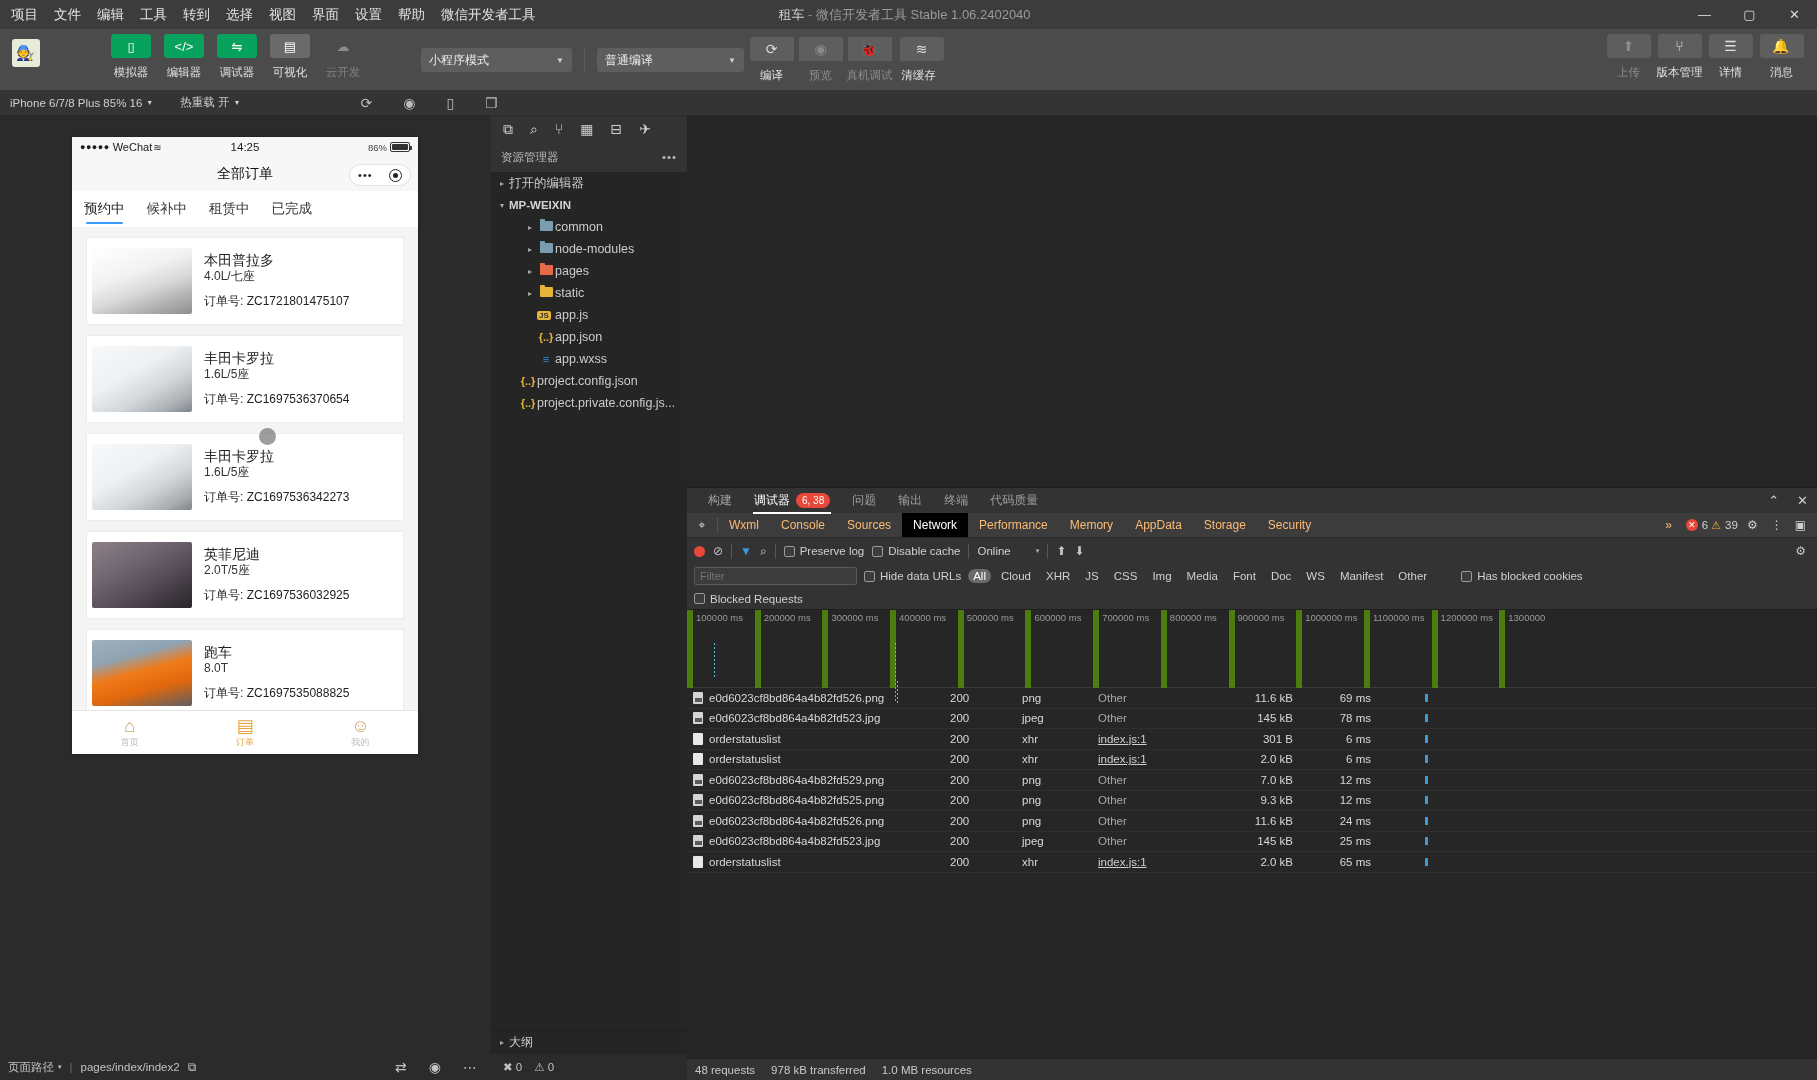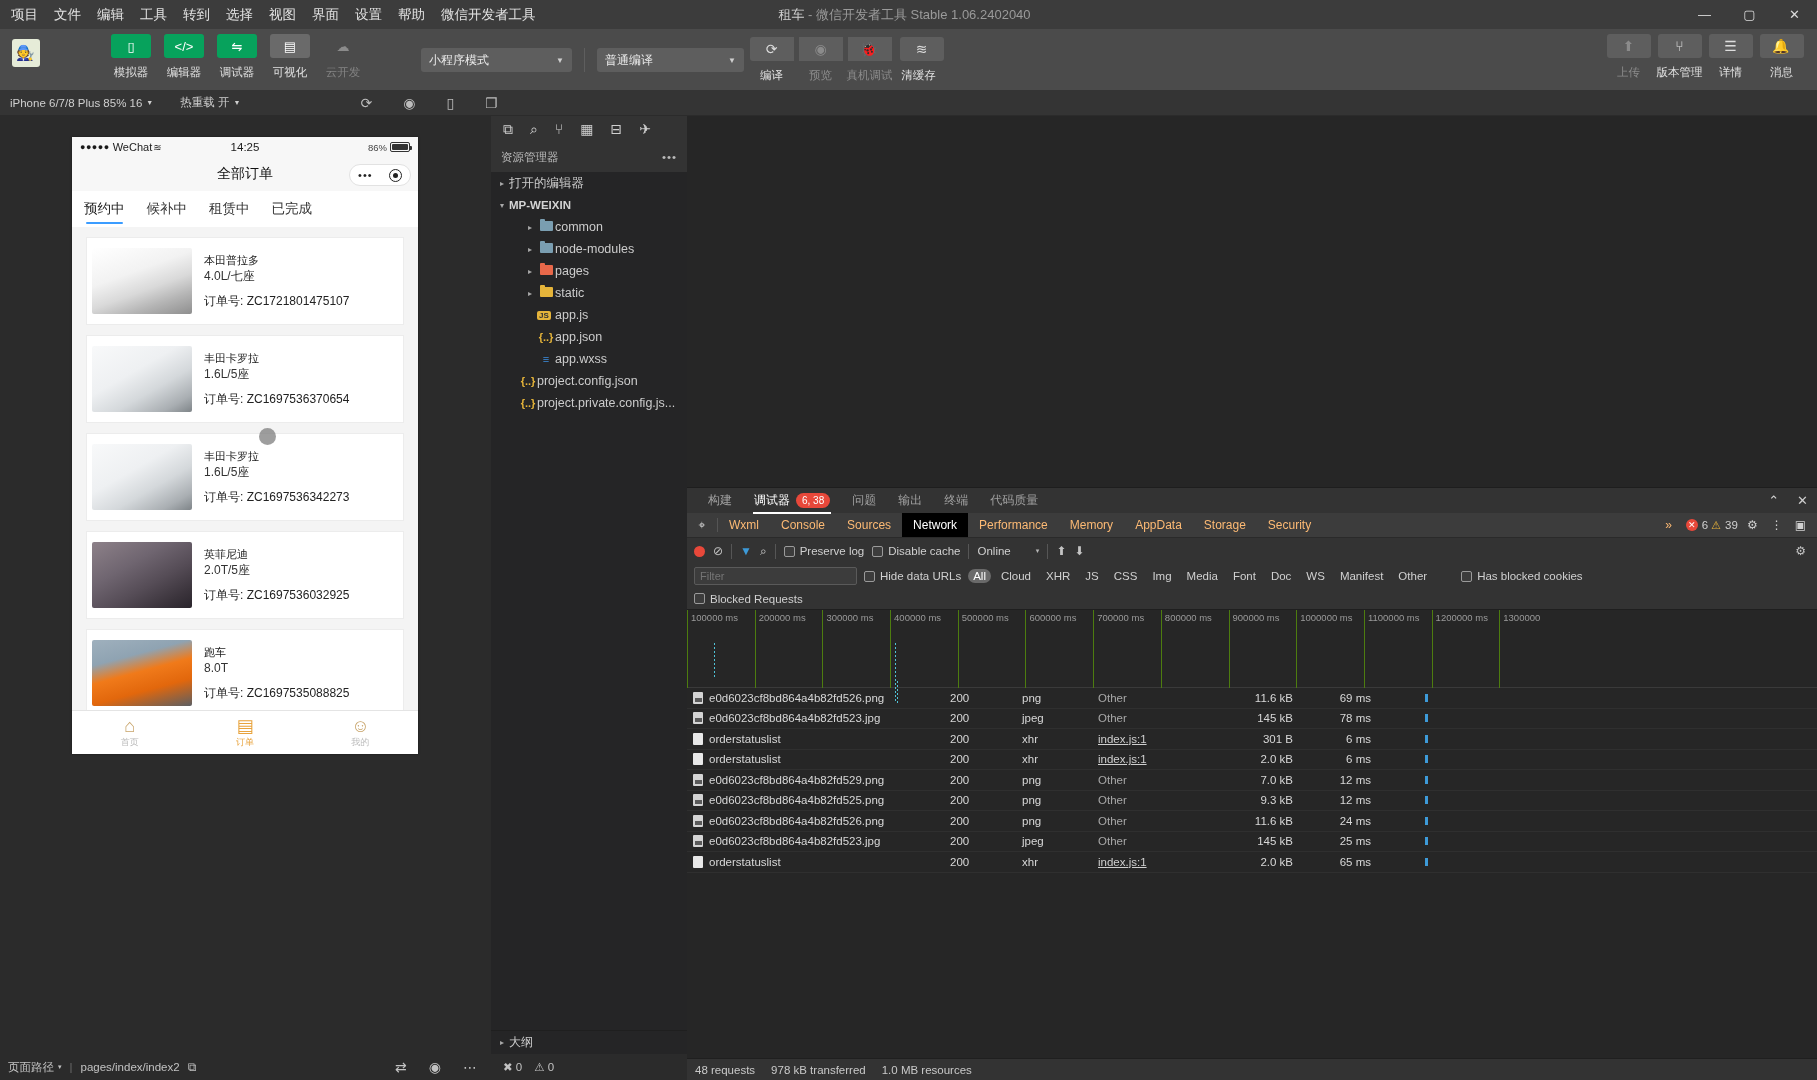--- a/index.html
+++ b/index.html
@@ -128,21 +128,21 @@
   .ph-list { flex: 1; background: #f4f4f4; overflow: hidden; padding: 0 14px; }
   .ord-card {
     background: #fff; border: 1px solid #ececec; margin-top: 10px;
     height: 88px; display: flex; align-items: center; padding: 0 0 0 2px; position: relative;
   }
   .ord-img {
     width: 100px; height: 66px; flex: none; margin-left: 3px;
     background-size: cover; background-position: center; border-radius: 2px;
   }
   .ord-info { margin-left: 12px; }
-  .ord-name { font-size: 11px; color: #222; line-height: 16px; }
+  .ord-name { font-size: 14px; color: #222; line-height: 16px; }
   .ord-spec { font-size: 12px; color: #333; line-height: 16px; }
   .ord-no { font-size: 12px; color: #222; margin-top: 9px; }
   .cursor-dot {
     position: absolute; width: 17px; height: 17px; border-radius: 50%;
     background: rgba(120,120,120,.72); left: 172px; top: -6px; z-index: 5;
   }
   .ph-tabbar {
     height: 44px; background: #fff; border-top: 1px solid #e4e4e4;
     display: flex; flex: none;
   }
@@ -256,21 +256,21 @@
   .ftype.sel { background: #6a6a6a; color: #fff; }
 
   .nw-blockedrow {
     height: 22px; background: #333333; display: flex; align-items: center;
     gap: 6px; padding: 0 7px; flex: none; font-size: 11.5px; color: #d0d0d0;
     border-bottom: 1px solid #1f1f1f;
   }
 
   .nw-overview { height: 78px; background: #262626; position: relative; flex: none; border-bottom: 1px solid #3a3a3a; }
   .ov-tick {
-    position: absolute; top: 0; height: 78px; border-left: 1px solid #4d7c0f;
+    position: absolute; top: 0; height: 78px; border-left: 6px solid #4d7c0f;
     font-size: 9.5px; color: #9a9a9a; padding-left: 3px; padding-top: 2px; white-space: nowrap;
   }
   .ov-line { position: absolute; width: 1px; background: repeating-linear-gradient(#4fc3d7 0 2px, transparent 2px 4px); }
 
   .nw-table { flex: 1; display: flex; flex-direction: column; min-height: 0; background: #262626; overflow: hidden; }
   .nw-head {
     height: 21px; display: flex; align-items: center; background: #262626;
     font-size: 11.5px; color: #d0d0d0; border-bottom: 1px solid #3d3d3d; flex: none;
   }
   .nw-head > div { border-right: 1px solid #3d3d3d; height: 21px; display: flex; align-items: center; padding: 0 6px; }

